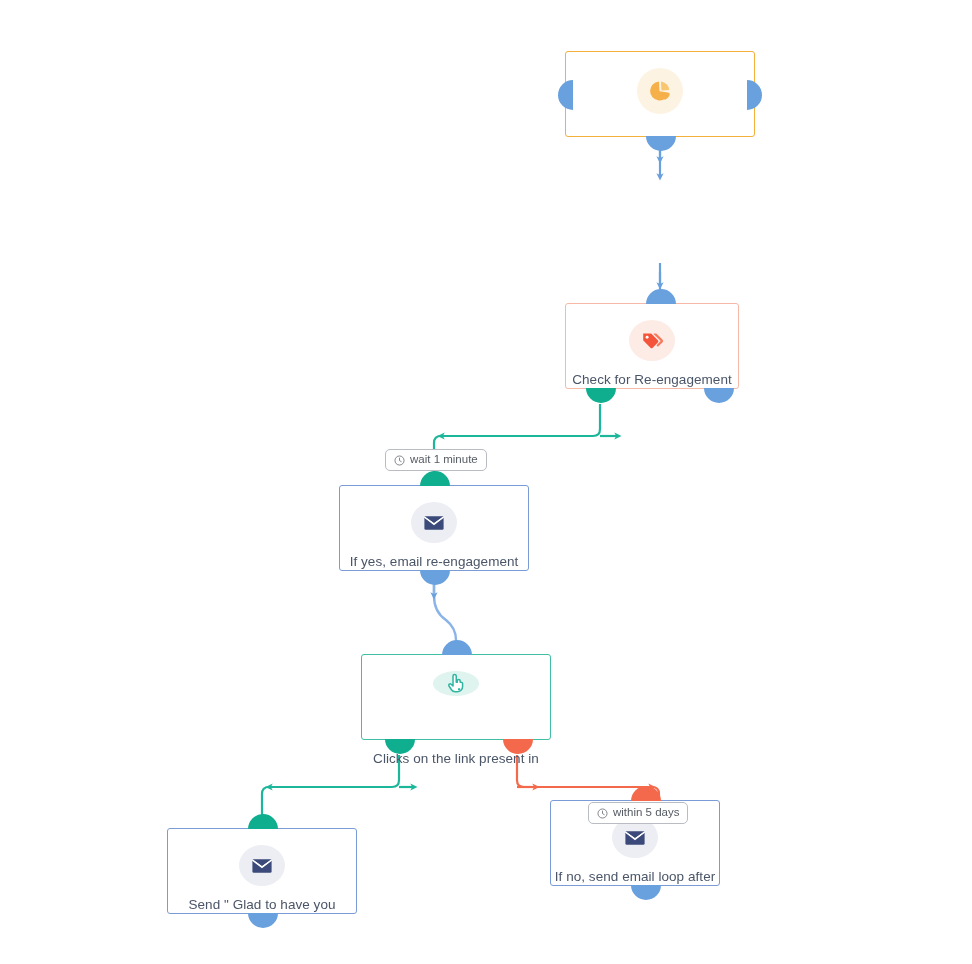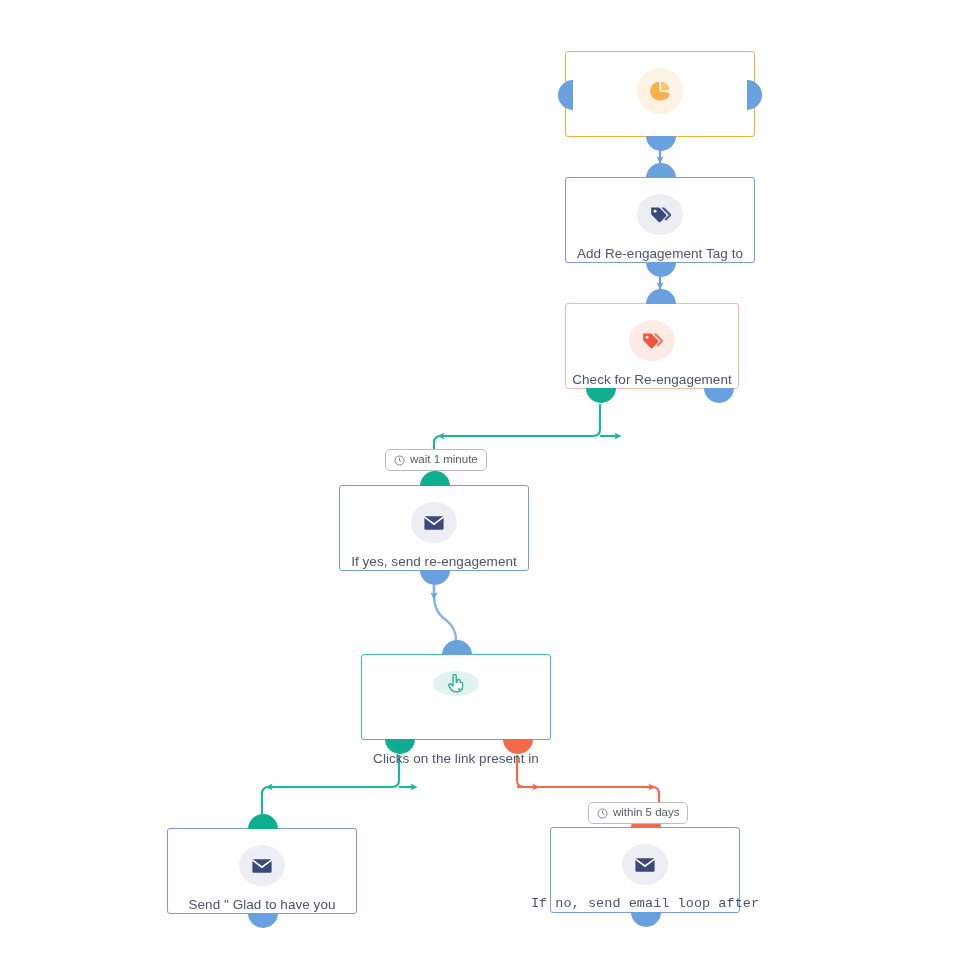--- a/index.html
+++ b/index.html
@@ -177,34 +177,20 @@
         <path d="M12.9 3.3 A8.8 8.8 0 0 1 20.6 11.1 L13.3 11.6 Z" fill="#f9c66f"></path>
         <path d="M14.2 13.1 L21.2 14.3 A8.8 8.8 0 0 1 16.3 20.3 Z" fill="#f5b04a"></path>
       </svg>
     </div>
     <div class="node-label"></div>
     <div class="port left" style="left:-8px; top:28px;"></div>
     <div class="port right" style="right:-8px; top:28px;"></div>
     <div class="port bottom" style="left:80px; bottom:-15px;"></div>
   </div>
 
-  <div class="node variant-blue" style="left:565px; top:177px; width:190px; height:86px;">
-    <div class="icon-wrap">
-      <svg width="24" height="24" viewBox="0 0 24 24">
-        <path d="M3.2 4.4 h7.1 a1.6 1.6 0 0 1 1.13 .47 l6.4 6.4 a1.6 1.6 0 0 1 0 2.26
-                 l-5.1 5.1 a1.6 1.6 0 0 1 -2.26 0 l-6.4 -6.4 A1.6 1.6 0 0 1 3.2 11.1 Z" fill="#3b4a7a"></path>
-        <circle cx="7.1" cy="8.3" r="1.45" fill="#ffffff"></circle>
-        <path d="M13.6 4.4 h1.9 a1.6 1.6 0 0 1 1.13 .47 l6.0 6.0 a1.6 1.6 0 0 1 0 2.26
-                 l-4.7 4.7 -1.5 -1.5 4.25 -4.25 -7.08 -7.08 Z" fill="#4a5a92"></path>
-      </svg>
-    </div>
-    <div class="node-label">Add Re-engagement Tag to</div>
-    <div class="port top" style="left:80px; top:-15px;"></div>
-    <div class="port bottom" style="left:80px; bottom:-15px;"></div>
-  </div>
 
   <div class="node variant-salmon" style="left:565px; top:303px; width:174px; height:86px;">
     <div class="icon-wrap">
       <svg width="24" height="24" viewBox="0 0 24 24">
         <path d="M3.2 4.4 h7.1 a1.6 1.6 0 0 1 1.13 .47 l6.4 6.4 a1.6 1.6 0 0 1 0 2.26
                  l-5.1 5.1 a1.6 1.6 0 0 1 -2.26 0 l-6.4 -6.4 A1.6 1.6 0 0 1 3.2 11.1 Z" fill="#f4553a"></path>
         <circle cx="7.1" cy="8.3" r="1.45" fill="#ffffff"></circle>
         <path d="M13.6 4.4 h1.9 a1.6 1.6 0 0 1 1.13 .47 l6.0 6.0 a1.6 1.6 0 0 1 0 2.26
                  l-4.7 4.7 -1.5 -1.5 4.25 -4.25 -7.08 -7.08 Z" fill="#f87a5e"></path>
       </svg>
@@ -224,21 +210,21 @@
   </div>
 
   <div class="node variant-blue" style="left:339px; top:485px; width:190px; height:86px;">
     <div class="icon-wrap">
       <svg width="24" height="24" viewBox="0 0 24 24">
         <rect x="2.4" y="5.2" width="19.2" height="13.6" rx="1.4" fill="#3b4a7a"></rect>
         <path d="M2.4 6.6 L12 13.6 L21.6 6.6 L21.6 5.6 L12 12.2 L2.4 5.6 Z" fill="#ffffff"></path>
         <path d="M2.4 6.0 L12 13.2 L21.6 6.0" fill="none" stroke="#ffffff" stroke-width="1.5"></path>
       </svg>
     </div>
-    <div class="node-label">If yes, send re-engagement</div>
+    <div class="node-label">If yes, email re-engagement</div>
     <div class="port top green" style="left:80px; top:-15px;"></div>
     <div class="port bottom" style="left:80px; bottom:-15px;"></div>
   </div>
 
   <div class="node variant-teal" style="left:361px; top:654px; width:190px; height:86px;gap:44px;">
     <div class="icon-wrap">
       <svg width="25" height="25" viewBox="0 0 24 24">
         <path d="M10.2 3.3 a1.55 1.55 0 0 1 1.55 1.55 v6.0 h1.0 v-1.3
                  a1.4 1.4 0 0 1 2.8 0 v1.3 h0.9 a1.4 1.4 0 0 1 1.4 1.4 v2.6
                  a5.1 5.1 0 0 1 -5.1 5.1 h-2.0 a4.3 4.3 0 0 1 -3.6 -1.95
@@ -267,21 +253,21 @@
         <rect x="2.4" y="5.2" width="19.2" height="13.6" rx="1.4" fill="#3b4a7a"></rect>
         <path d="M2.4 6.6 L12 13.6 L21.6 6.6 L21.6 5.6 L12 12.2 L2.4 5.6 Z" fill="#ffffff"></path>
         <path d="M2.4 6.0 L12 13.2 L21.6 6.0" fill="none" stroke="#ffffff" stroke-width="1.5"></path>
       </svg>
     </div>
     <div class="node-label">Send " Glad to have you</div>
     <div class="port top green" style="left:80px; top:-15px;"></div>
     <div class="port bottom" style="left:80px; bottom:-15px;"></div>
   </div>
 
-  <div class="node variant-blue" style="left:550px; top:827px; width:190px; height:86px;font-family:Liberation Mono, monospace;">
+  <div class="node variant-blue" style="left:550px; top:800px; width:170px; height:86px;">
     <div class="icon-wrap">
       <svg width="24" height="24" viewBox="0 0 24 24">
         <rect x="2.4" y="5.2" width="19.2" height="13.6" rx="1.4" fill="#3b4a7a"></rect>
         <path d="M2.4 6.6 L12 13.6 L21.6 6.6 L21.6 5.6 L12 12.2 L2.4 5.6 Z" fill="#ffffff"></path>
         <path d="M2.4 6.0 L12 13.2 L21.6 6.0" fill="none" stroke="#ffffff" stroke-width="1.5"></path>
       </svg>
     </div>
     <div class="node-label">If no, send email loop after</div>
     <div class="port top red" style="left:80px; top:-15px;"></div>
     <div class="port bottom" style="left:80px; bottom:-15px;"></div>

